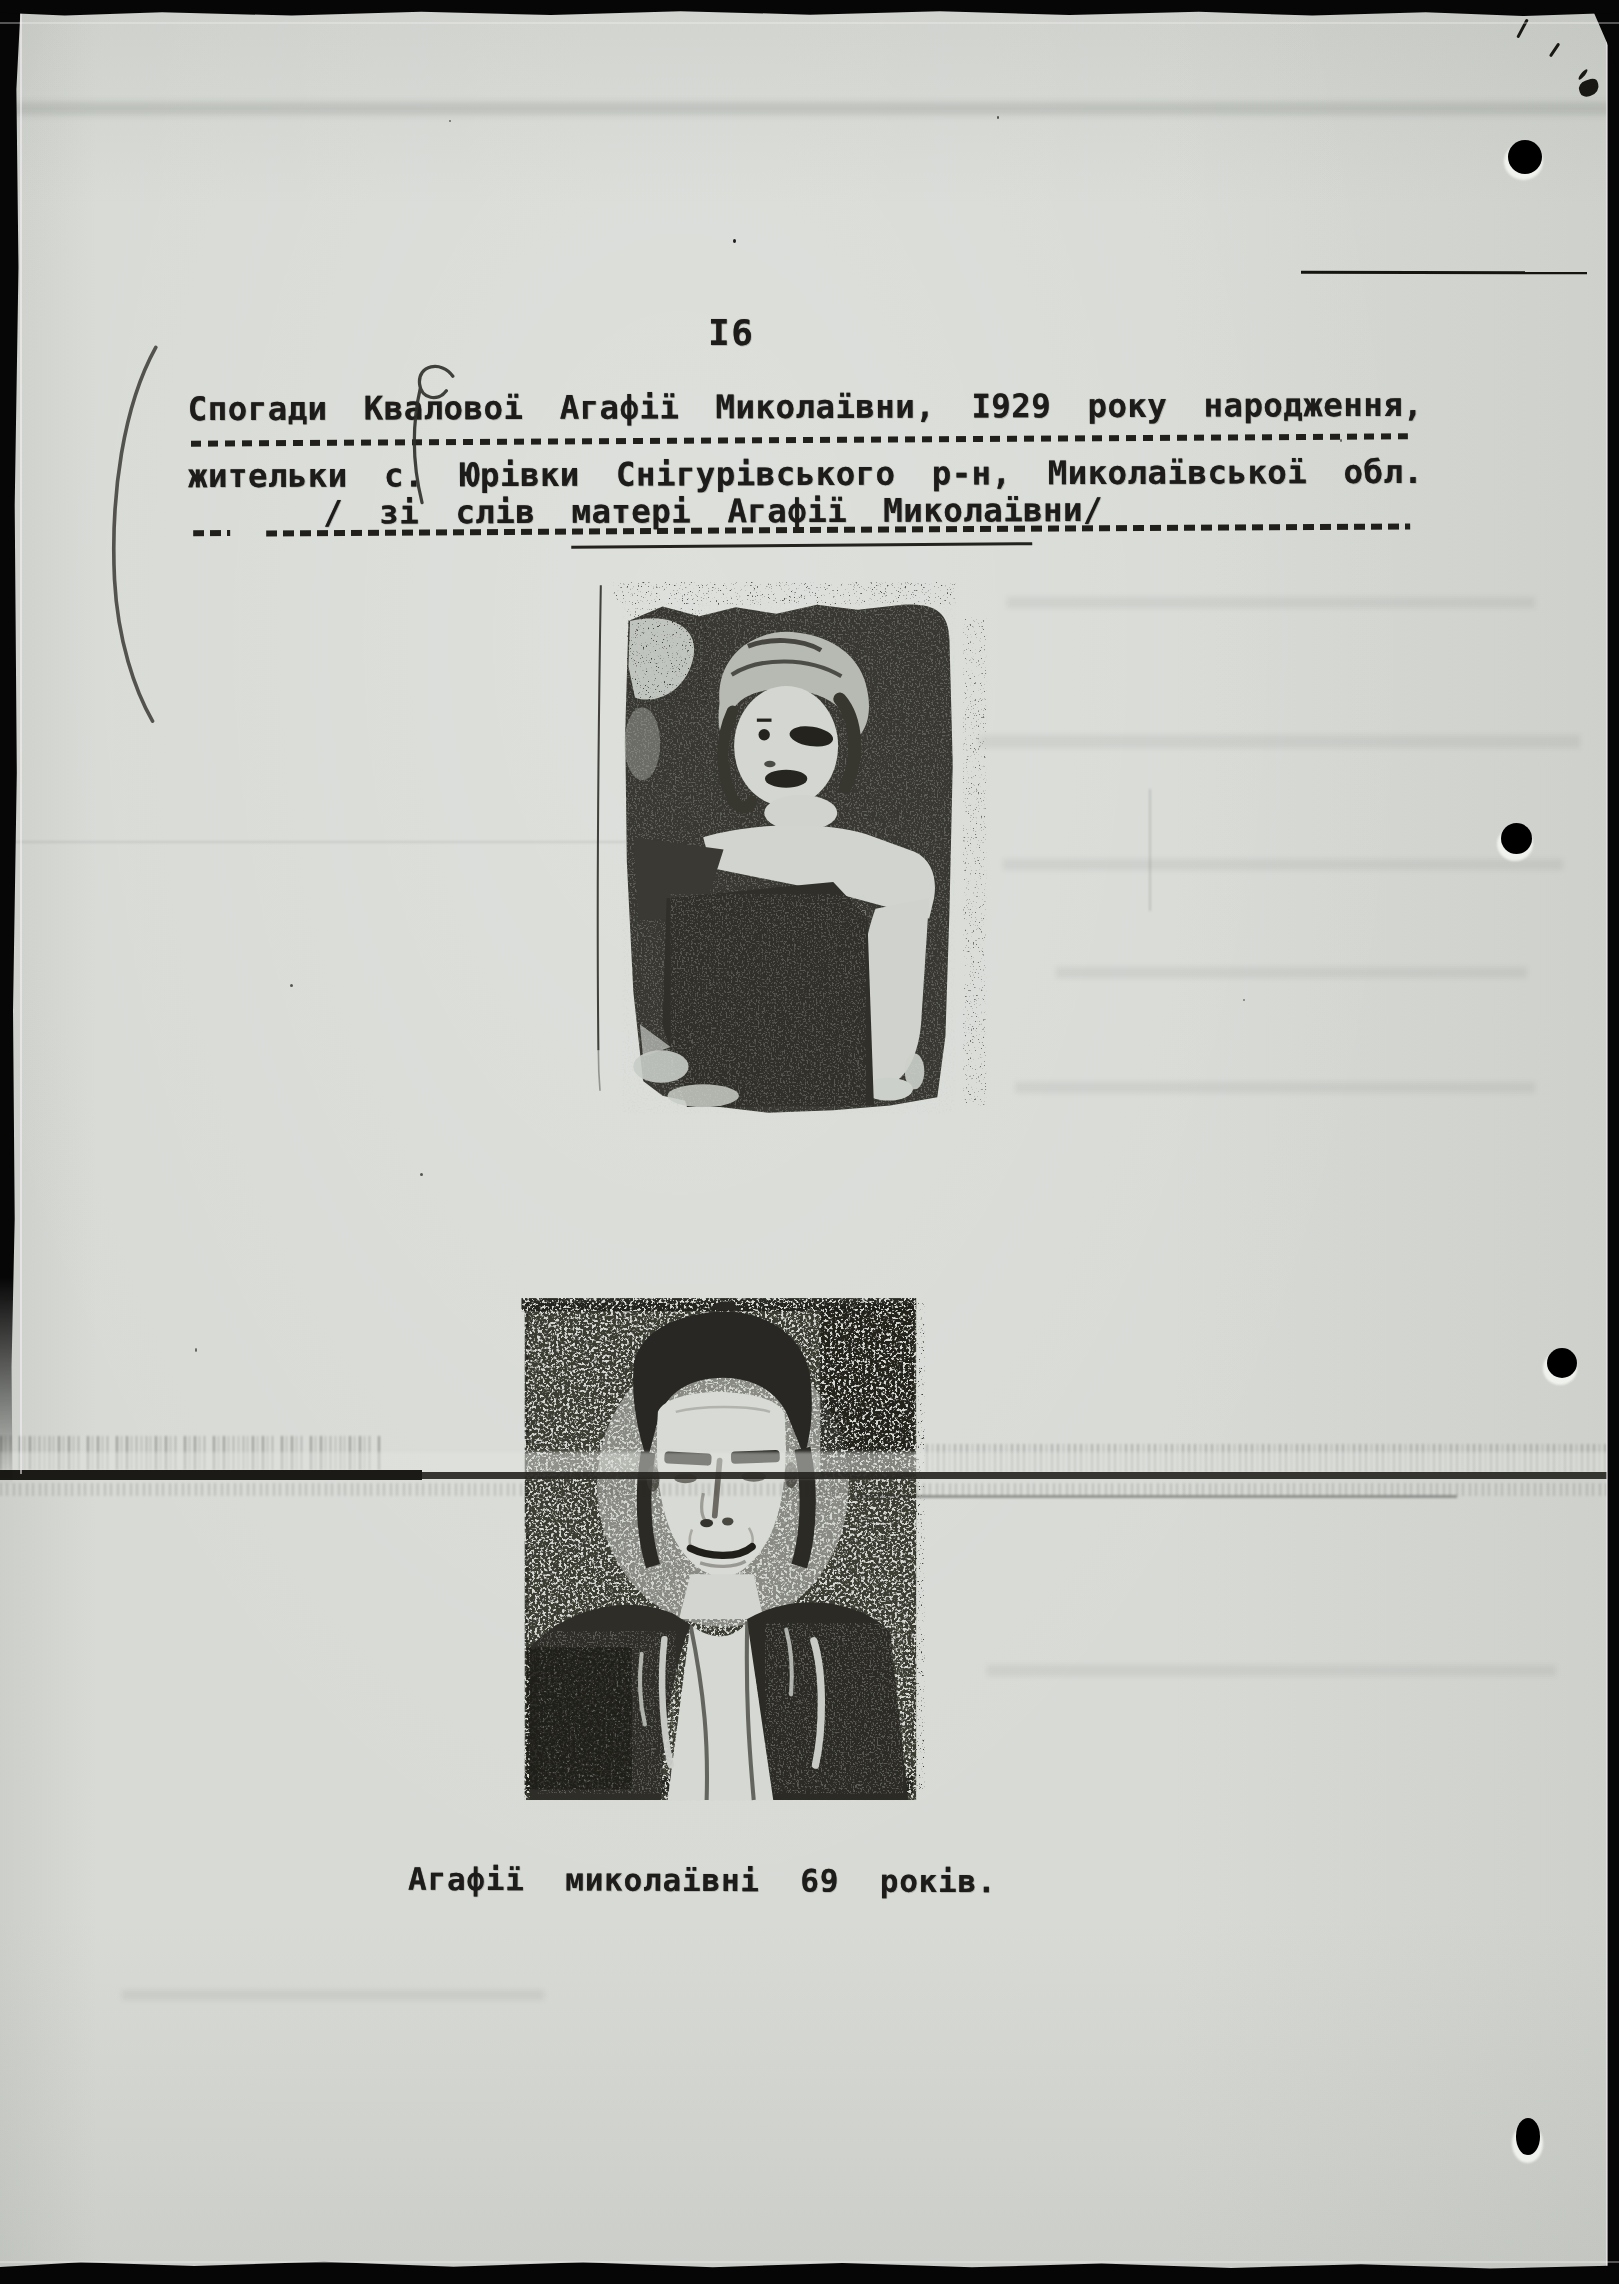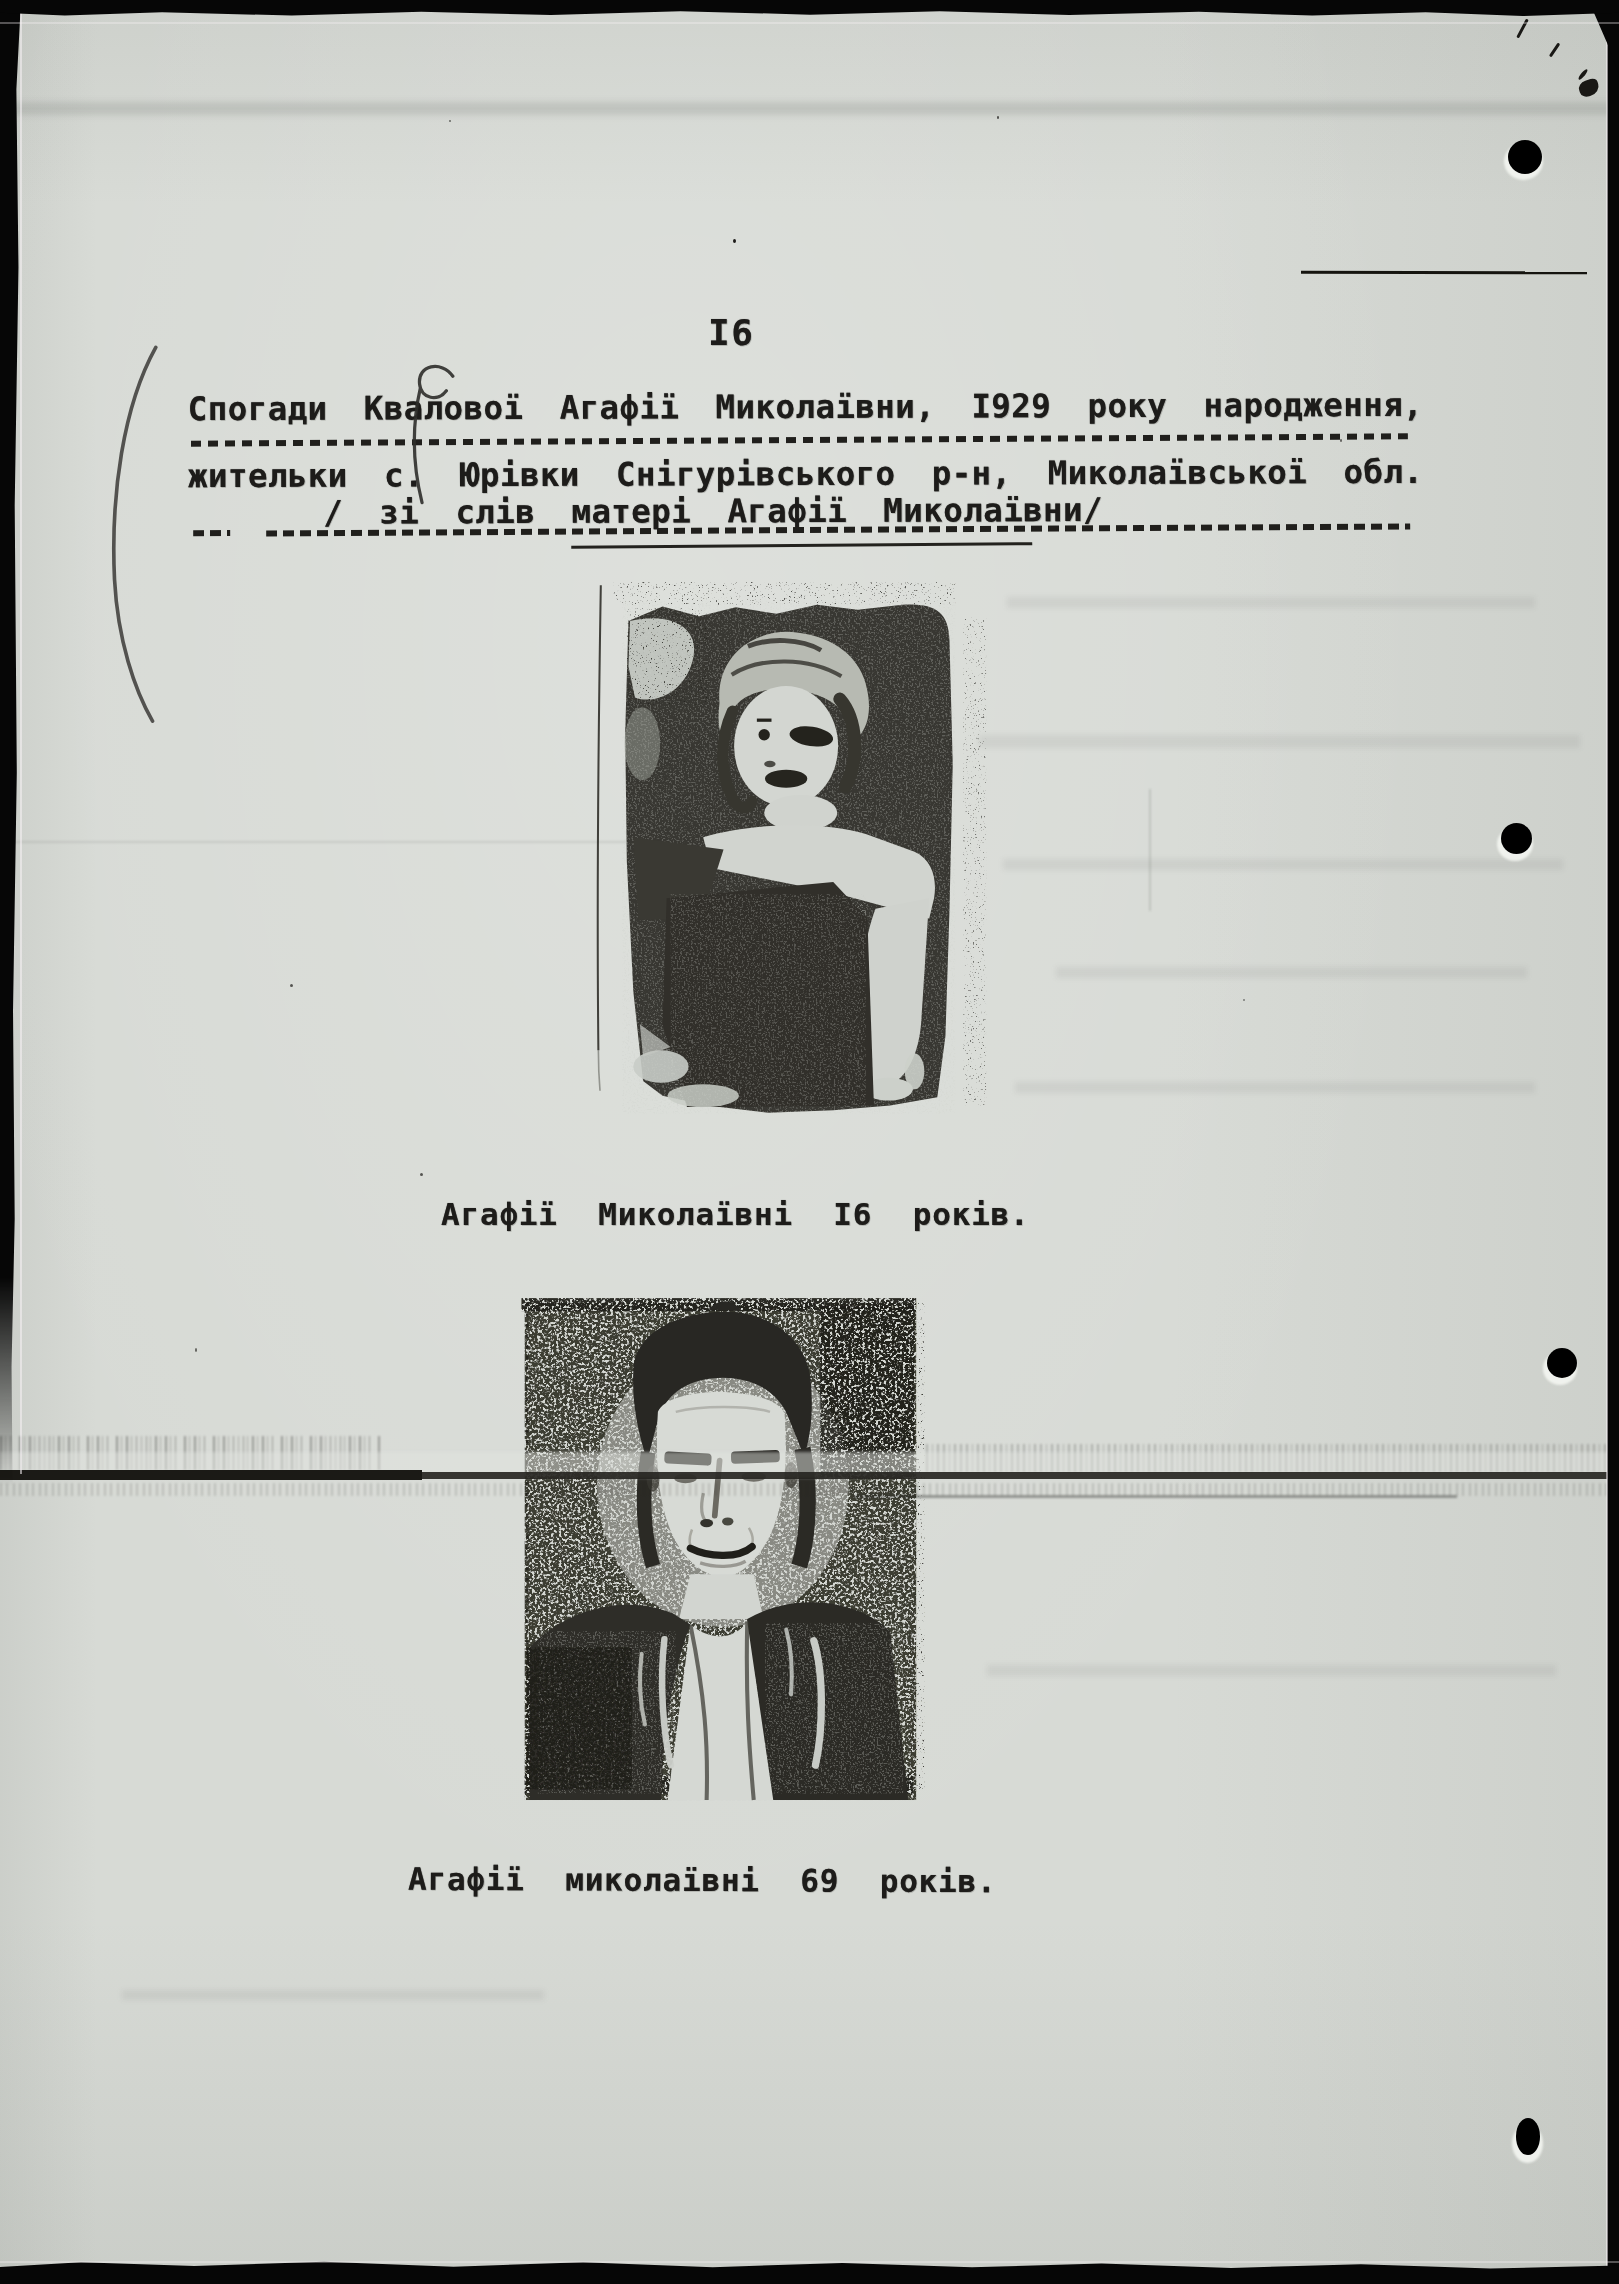--- a/index.html
+++ b/index.html
@@ -169,21 +169,20 @@
       <path d="M84 330 L195 345 L168 430 L90 432 Z" fill="#3a3933"></path>
       <path d="M125 405 L330 385 L372 430 L380 660 L150 662 L120 560 Z" fill="#312f2a"></path>
       <rect x="130" y="400" width="240" height="260" fill="#c9ccc6" filter="url(#g3)" opacity=".25"></rect>
 
       <ellipse cx="118" cy="612" rx="34" ry="20" fill="#c8ccc6" opacity=".9"></ellipse>
       <ellipse cx="170" cy="648" rx="44" ry="14" fill="#c8ccc6" opacity=".85"></ellipse>
       <path d="M92 560 L130 588 L96 600 Z" fill="#c4c8c2" opacity=".7"></path>
     </g>
   </svg>
 
-  <div class="abs tw caption" id="caption-1">Агафії Миколаївні І6 років.</div>
 
   <svg class="abs" style="left:505px;top:1290px;" width="439" height="536" viewBox="0 0 540 660">
     <g>
       <rect x="24" y="16" width="482" height="612" fill="#d5d8d3"></rect>
       <rect x="24" y="16" width="482" height="612" fill="#232219" filter="url(#g2)" opacity=".85"></rect>
       <ellipse cx="268" cy="240" rx="155" ry="175" fill="#d5d8d3" opacity=".5"></ellipse>
 
       <rect x="20" y="10" width="486" height="16" fill="#21201b" filter="url(#g2)" opacity=".95"></rect>
       <path d="M27 16 V 612" stroke="#21201b" stroke-width="3" stroke-dasharray="4 9" opacity=".8"></path>
       <rect x="498" y="14" width="18" height="600" fill="#21201b" filter="url(#g1)" opacity=".85"></rect>

